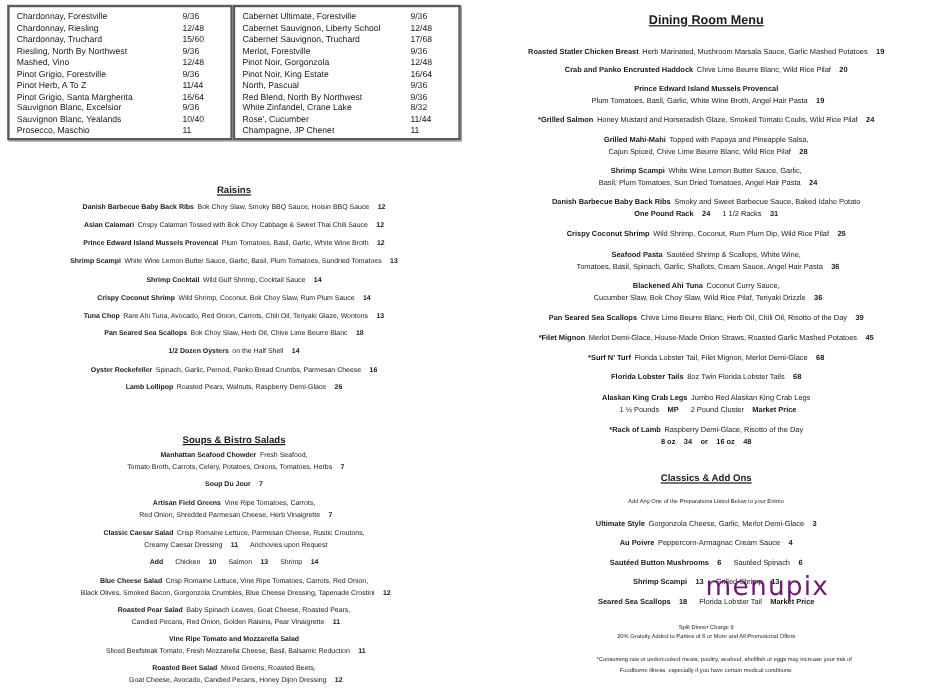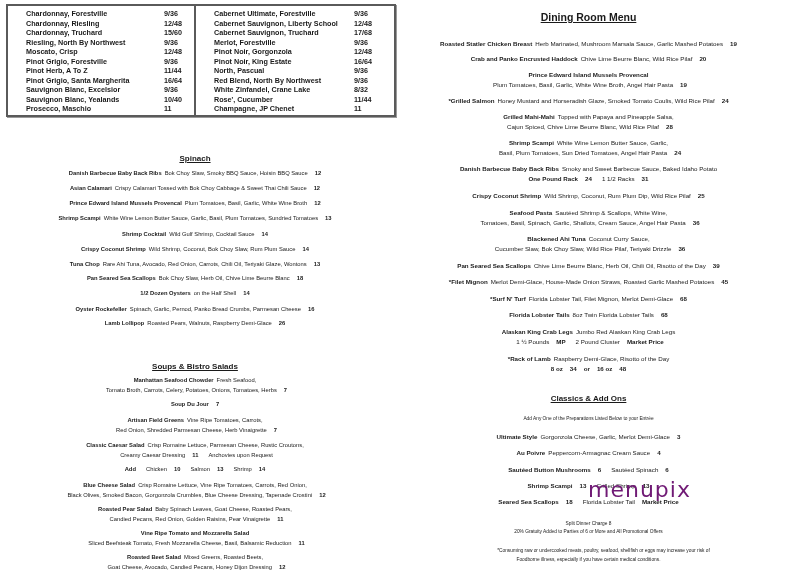--- a/index.html
+++ b/index.html
@@ -1,19 +1,19 @@
 <!DOCTYPE html>
 <html><head>
 <meta charset="utf-8">
 <style>
   html, body { margin:0; padding:0; background:#ffffff; }
   body { width:787px; height:576px; position:relative; overflow:hidden;
          font-family:"Liberation Sans", sans-serif; color:#1a1a1a; }
   .wine-box { position:absolute; top:4px; border:2px solid #5a5a5a; box-shadow:1px 1px 0 #9a9a9a;
-              padding:3px 4px 2px 18px; font-size:7.2px; font-weight:bold; line-height:9.5px; background:#fff; }
+              padding:3px 4px 2px 6px; font-size:7.2px; font-weight:normal; line-height:9.5px; background:#fff; }
   .wine-box.left { left:6px; width:174px; height:104px; }
   .wine-box.right { left:194px; width:176px; height:104px; }
   .wine-row { display:flex; }
   .wine-row .name { flex:1; white-space:nowrap; }
   .wine-row .price { width:36px; }
   .col-left { position:absolute; left:0; width:390px; }
   .col-right { position:absolute; left:390px; width:397px; }
   .sec-title { text-align:center; font-weight:bold; text-decoration:underline; font-size:8px; }
   .big-title { text-align:center; font-weight:bold; text-decoration:underline; font-size:10.5px; }
   .item { text-align:center; font-size:5.8px; line-height:7.5px; white-space:nowrap; }
@@ -39,21 +39,21 @@
     </div>
     <div class="wine-row">
       <span class="name">Chardonnay, Truchard</span>
       <span class="price">15/60</span>
     </div>
     <div class="wine-row">
       <span class="name">Riesling, North By Northwest</span>
       <span class="price">9/36</span>
     </div>
     <div class="wine-row">
-      <span class="name">Moscato, Crisp</span>
+      <span class="name">Mashed, Vino</span>
       <span class="price">12/48</span>
     </div>
     <div class="wine-row">
       <span class="name">Pinot Grigio, Forestville</span>
       <span class="price">9/36</span>
     </div>
     <div class="wine-row">
       <span class="name">Pinot Herb, A To Z</span>
       <span class="price">11/44</span>
     </div>
@@ -115,21 +115,21 @@
       <span class="name">Rose', Cucumber</span>
       <span class="price">11/44</span>
     </div>
     <div class="wine-row">
       <span class="name">Champagne, JP Chenet</span>
       <span class="price">11</span>
     </div>
   </div>
 
 <div class="col-left">
-  <div class="abs sec-title" style="top:154px">Spinach</div>
+  <div class="abs sec-title" style="top:154px">Raisins</div>
   <div id="starters">
       <div class="abs item " style="top:170px"><b>Danish Barbecue Baby Back Ribs</b><span style="margin-left: 3px;">Bok Choy Slaw, Smoky BBQ Sauce, Hoisin BBQ Sauce</span><span class="pr">12</span></div>
       <div class="abs item " style="top:185px"><b>Asian Calamari</b><span style="margin-left: 3px;">Crispy Calamari Tossed with Bok Choy Cabbage &amp; Sweet Thai Chili Sauce</span><span class="pr">12</span></div>
       <div class="abs item " style="top:200px"><b>Prince Edward Island Mussels Provencal</b><span style="margin-left: 3px;">Plum Tomatoes, Basil, Garlic, White Wine Broth</span><span class="pr">12</span></div>
       <div class="abs item " style="top:215px"><b>Shrimp Scampi</b><span style="margin-left: 3px;">White Wine Lemon Butter Sauce, Garlic, Basil, Plum Tomatoes, Sundried Tomatoes</span><span class="pr">13</span></div>
       <div class="abs item " style="top:231px"><b>Shrimp Cocktail</b><span style="margin-left: 3px;">Wild Gulf Shrimp, Cocktail Sauce</span><span class="pr">14</span></div>
       <div class="abs item " style="top:246px"><b>Crispy Coconut Shrimp</b><span style="margin-left: 3px;">Wild Shrimp, Coconut, Bok Choy Slaw, Rum Plum Sauce</span><span class="pr">14</span></div>
       <div class="abs item " style="top:261px"><b>Tuna Chop</b><span style="margin-left: 3px;">Rare Ahi Tuna, Avocado, Red Onion, Carrots, Chili Oil, Teriyaki Glaze, Wontons</span><span class="pr">13</span></div>
       <div class="abs item " style="top:275px"><b>Pan Seared Sea Scallops</b><span style="margin-left: 3px;">Bok Choy Slaw, Herb Oil, Chive Lime Beurre Blanc</span><span class="pr">18</span></div>
       <div class="abs item " style="top:290px"><b>1/2 Dozen Oysters</b><span style="margin-left: 3px;">on the Half Shell</span><span class="pr">14</span></div>

